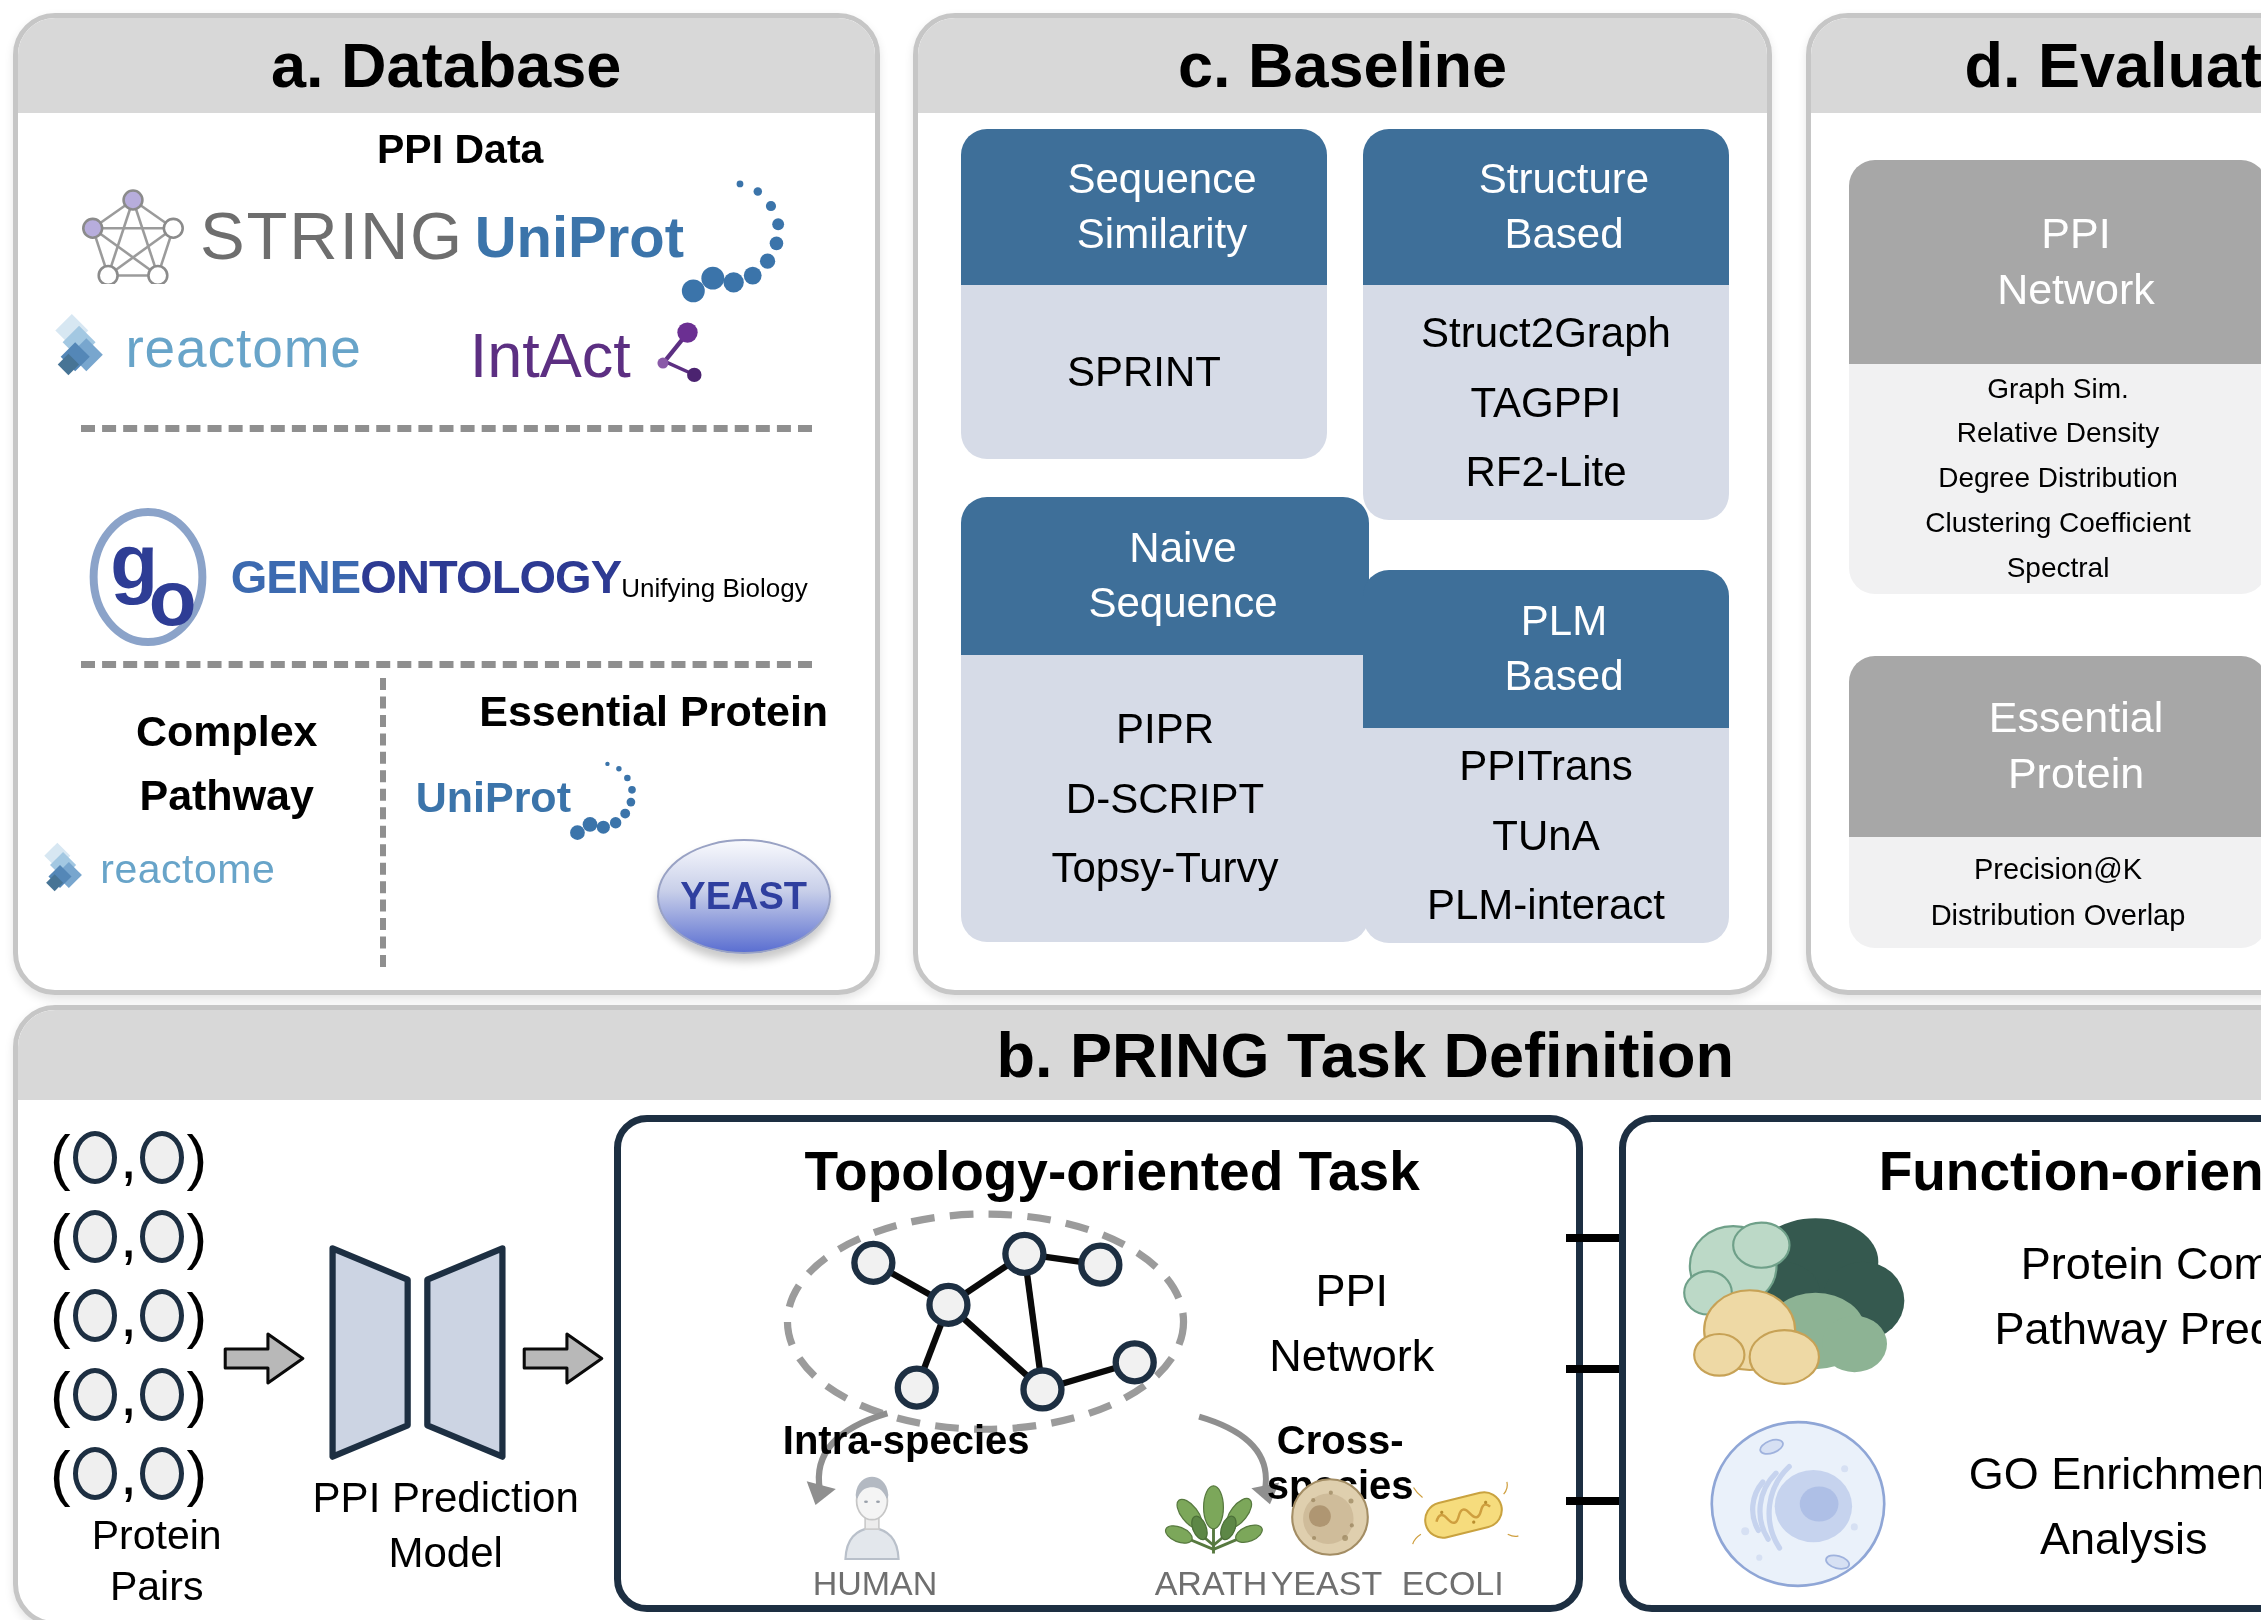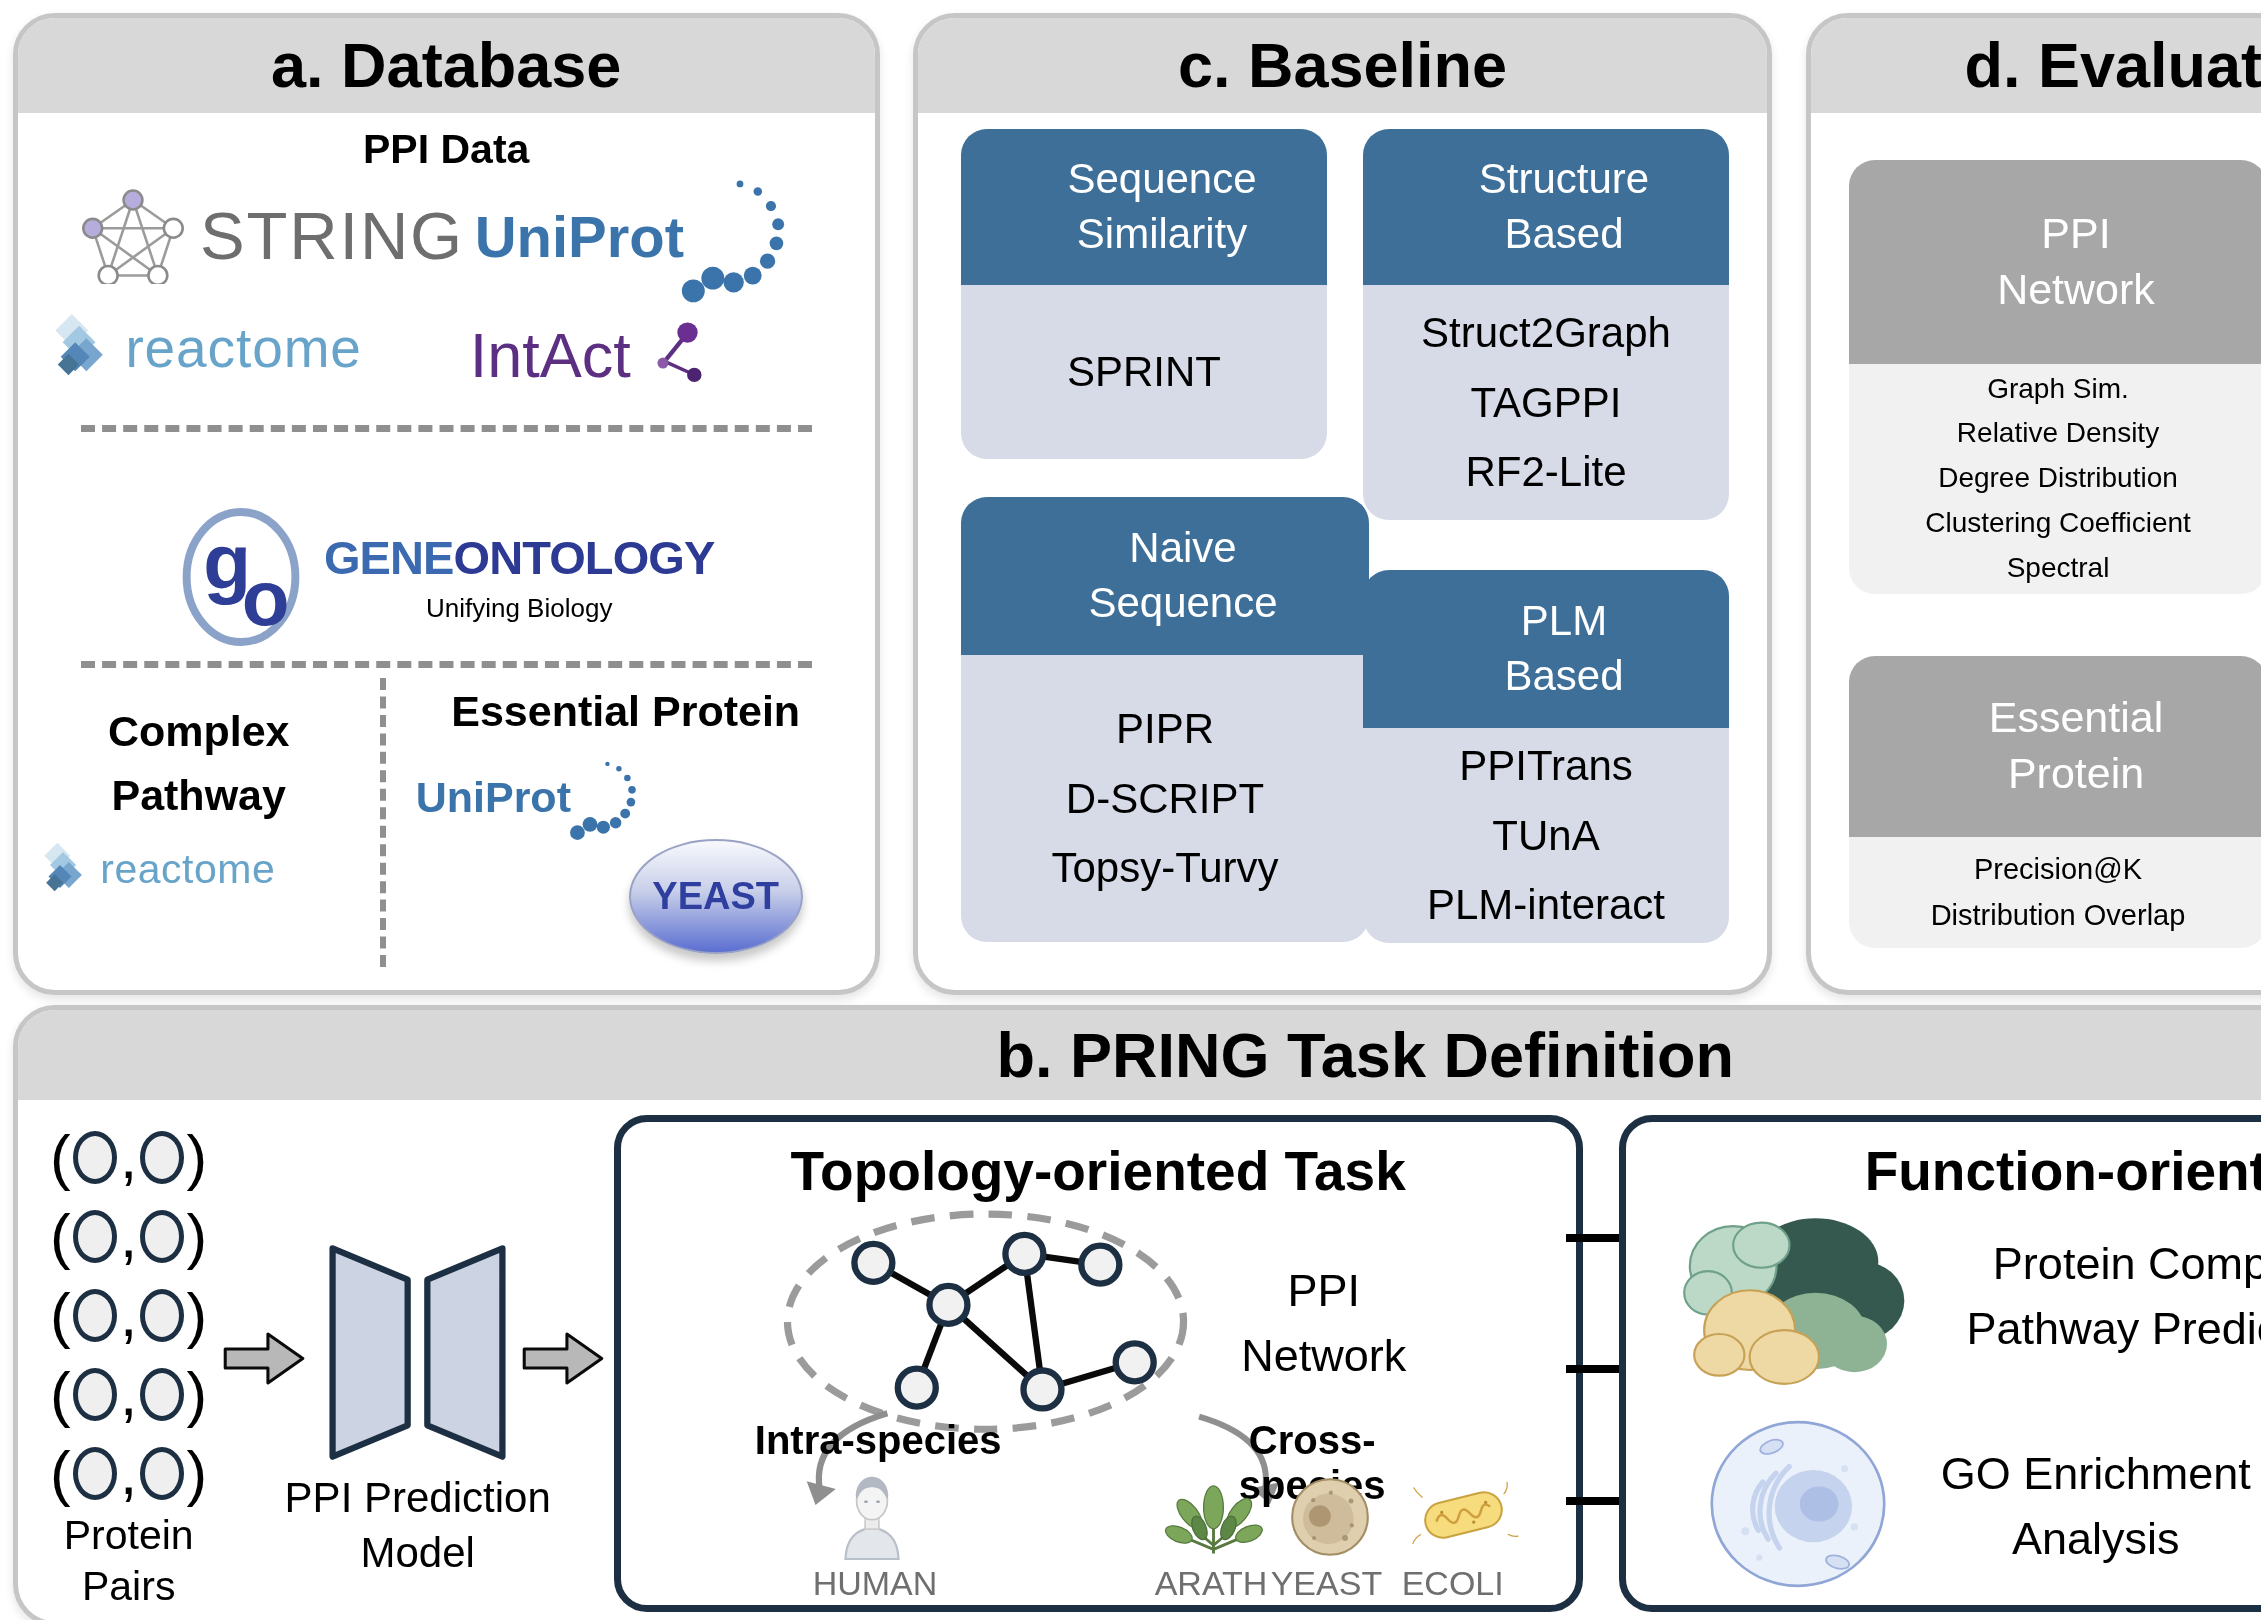--- a/index.html
+++ b/index.html
@@ -1,19 +1,19 @@
 <!DOCTYPE html>
 <html style="font-size:7.2px"><head>
 <meta charset="utf-8">
 <style>
   html,body{margin:0;padding:0;background:#fff;}
   .stage{position:relative;width:2721px;height:1620px;background:#ffffff;
          font-family:"Liberation Sans",sans-serif;color:#000;overflow:hidden;}
   .abs{position:absolute;}
-  .ctr{display:flex;align-items:center;justify-content:center;text-align:center;}
+  .ctr{display:flex;align-items:center;justify-content:center;text-align:center;margin-left:28px;}
   .panel{position:absolute;background:#fff;border:5.4px solid #c6c6c6;border-radius:42px;
          overflow:hidden;box-shadow:0 4.5px 10px rgba(0,0,0,.10);}
   .phd{position:absolute;left:0;top:0;right:0;height:95px;background:#d8d8d8;
        display:flex;align-items:center;justify-content:center;
        font-size:63px;font-weight:bold;}
   .taskbox{position:absolute;background:#fff;border:7.2px solid #1d2f42;border-radius:33px;}
   .card{position:absolute;border-radius:26px;overflow:hidden;display:flex;flex-direction:column;}
   .card .chd{flex:none;display:flex;align-items:center;justify-content:center;
              text-align:center;color:#fff;line-height:1.3;padding-left:36px;}
   .card .cbd{flex:1;display:flex;flex-direction:column;align-items:center;
@@ -112,21 +112,21 @@
 
     <div class="abs dash-h" style="left:63px;right:63px;top:407px"></div>
 
 
     <div class="abs" style="left:0;right:0;top:486px;display:flex;align-items:center;justify-content:center;gap:20px">
       <svg width="126" height="146" viewBox="0 0 190 220">
         <ellipse cx="95" cy="110" rx="82" ry="98" fill="#fff" stroke="#8ba3c9" stroke-width="12"></ellipse>
         <text x="38" y="128" font-size="118" font-weight="bold" fill="#2e3d95">g</text>
         <text x="96" y="182" font-size="118" font-weight="bold" fill="#2e3d95">o</text>
       </svg>
-      <div style="display:flex;flex-direction:column;align-items:center">
+      <div style="display:flex;flex-direction:row;align-items:flex-end">
         <div style="font-size:47px;font-weight:bold;letter-spacing:-0.9px">
           <span style="color:#3c6ab0">GENE</span><span style="color:#2d3a93">ONTOLOGY</span>
         </div>
         <div style="font-size:26px;margin-top:8.1px">Unifying Biology</div>
       </div>
     </div>
 
     <div class="abs dash-h" style="left:63px;right:63px;top:643px"></div>
     <div class="abs dash-v" style="left:362px;top:660px;height:289px"></div>
 

